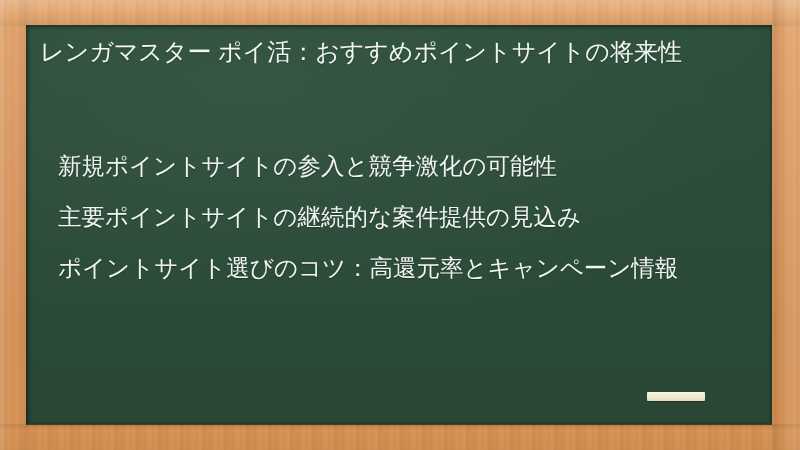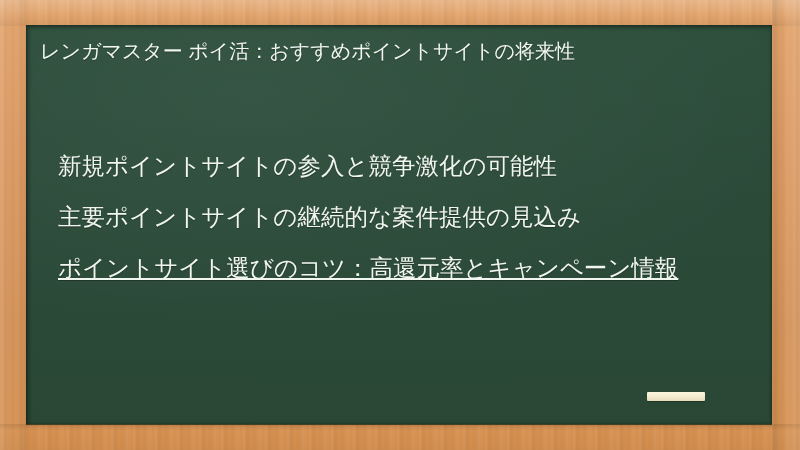--- a/index.html
+++ b/index.html
@@ -83,21 +83,21 @@
     padding: 0;
   }
 
   #page-title {
     position: absolute;
     left: 14px;
     top: 6px;
     width: 710px;
     margin: 0;
     color: #f2f7f2;
-    font-size: 20px;
+    font-size: 24px;
     line-height: 41px;
     font-weight: 400;
     letter-spacing: 0px;
     text-shadow: 0 1px 1px rgba(0,0,0,0.28);
     white-space: pre-wrap;
   }
 
   #topic-list {
     position: absolute;
     left: 32px;
@@ -108,21 +108,21 @@
     list-style: none;
   }
   .topic-item {
     color: #f0f5f0;
     font-size: 23.5px;
     line-height: 33px;
     font-weight: 400;
     margin: 0 0 18px 0;
     text-shadow: 0 1px 1px rgba(0,0,0,0.28);
   }
-  .topic-item:last-child { margin-bottom: 0; text-decoration: underline; }
+  .topic-item:last-child { margin-bottom: 0; }
 
   
   #chalk-stick {
     position: absolute;
     left: 647px;
     top: 392px;
     width: 58px;
     height: 9px;
     border-radius: 1px;
     background: linear-gradient(180deg, #fbf6dd 0%, #f3ead0 55%, #e6dcba 100%);

